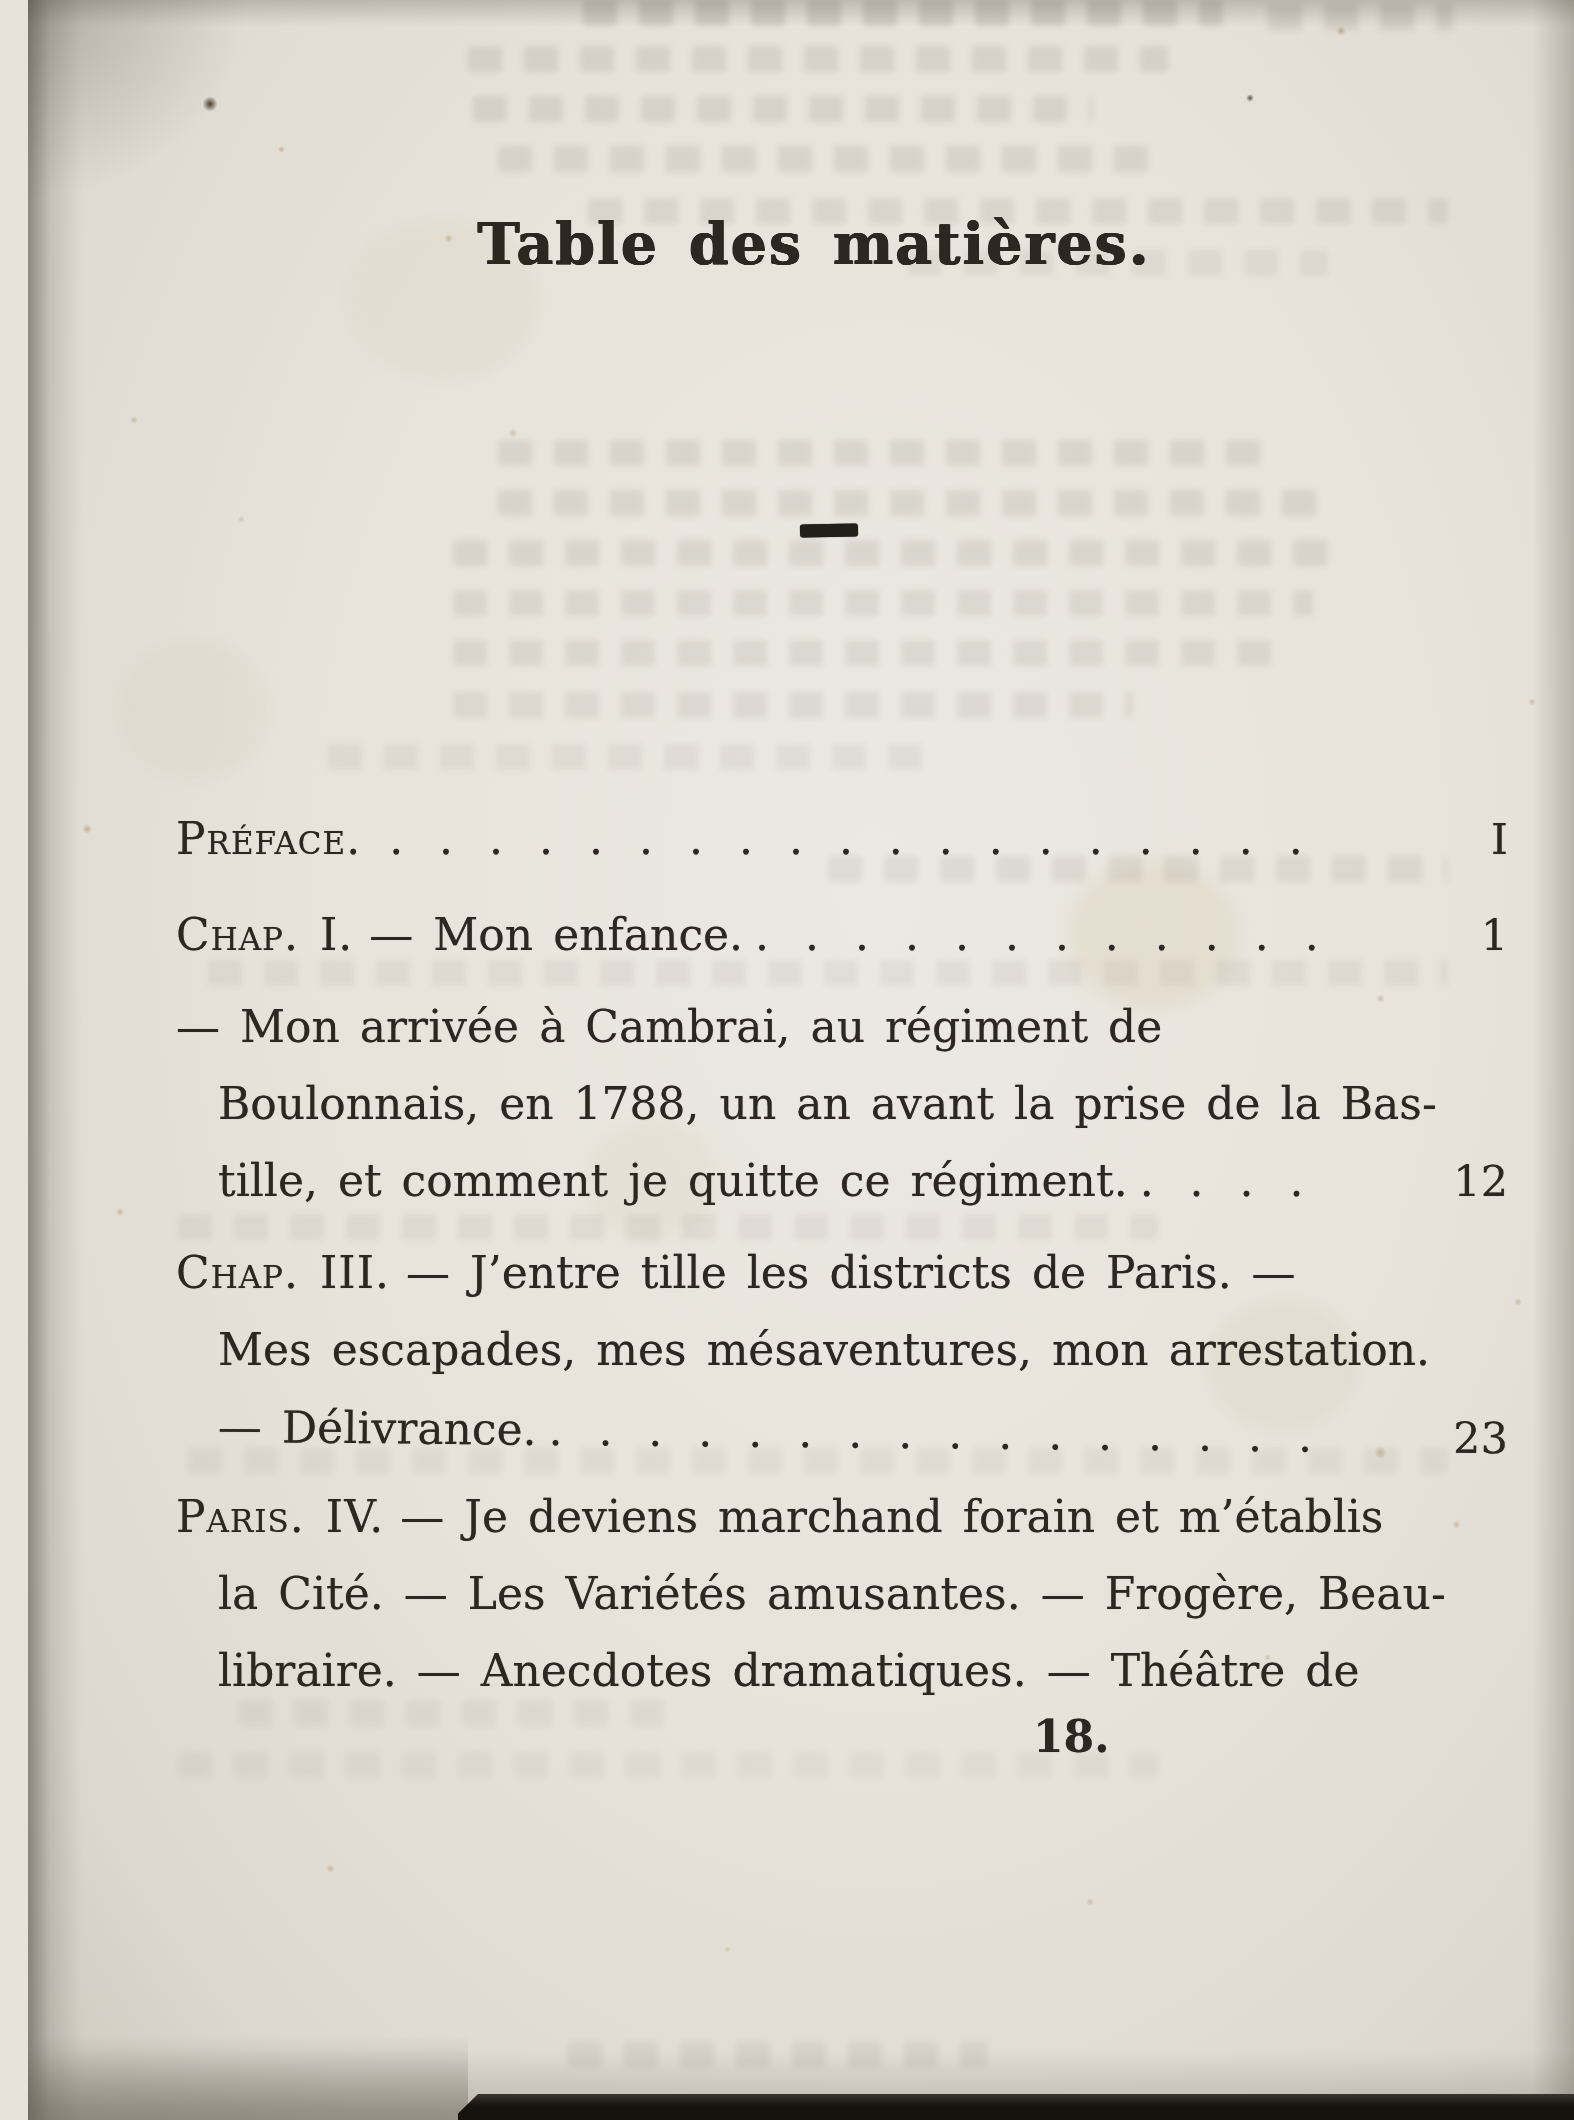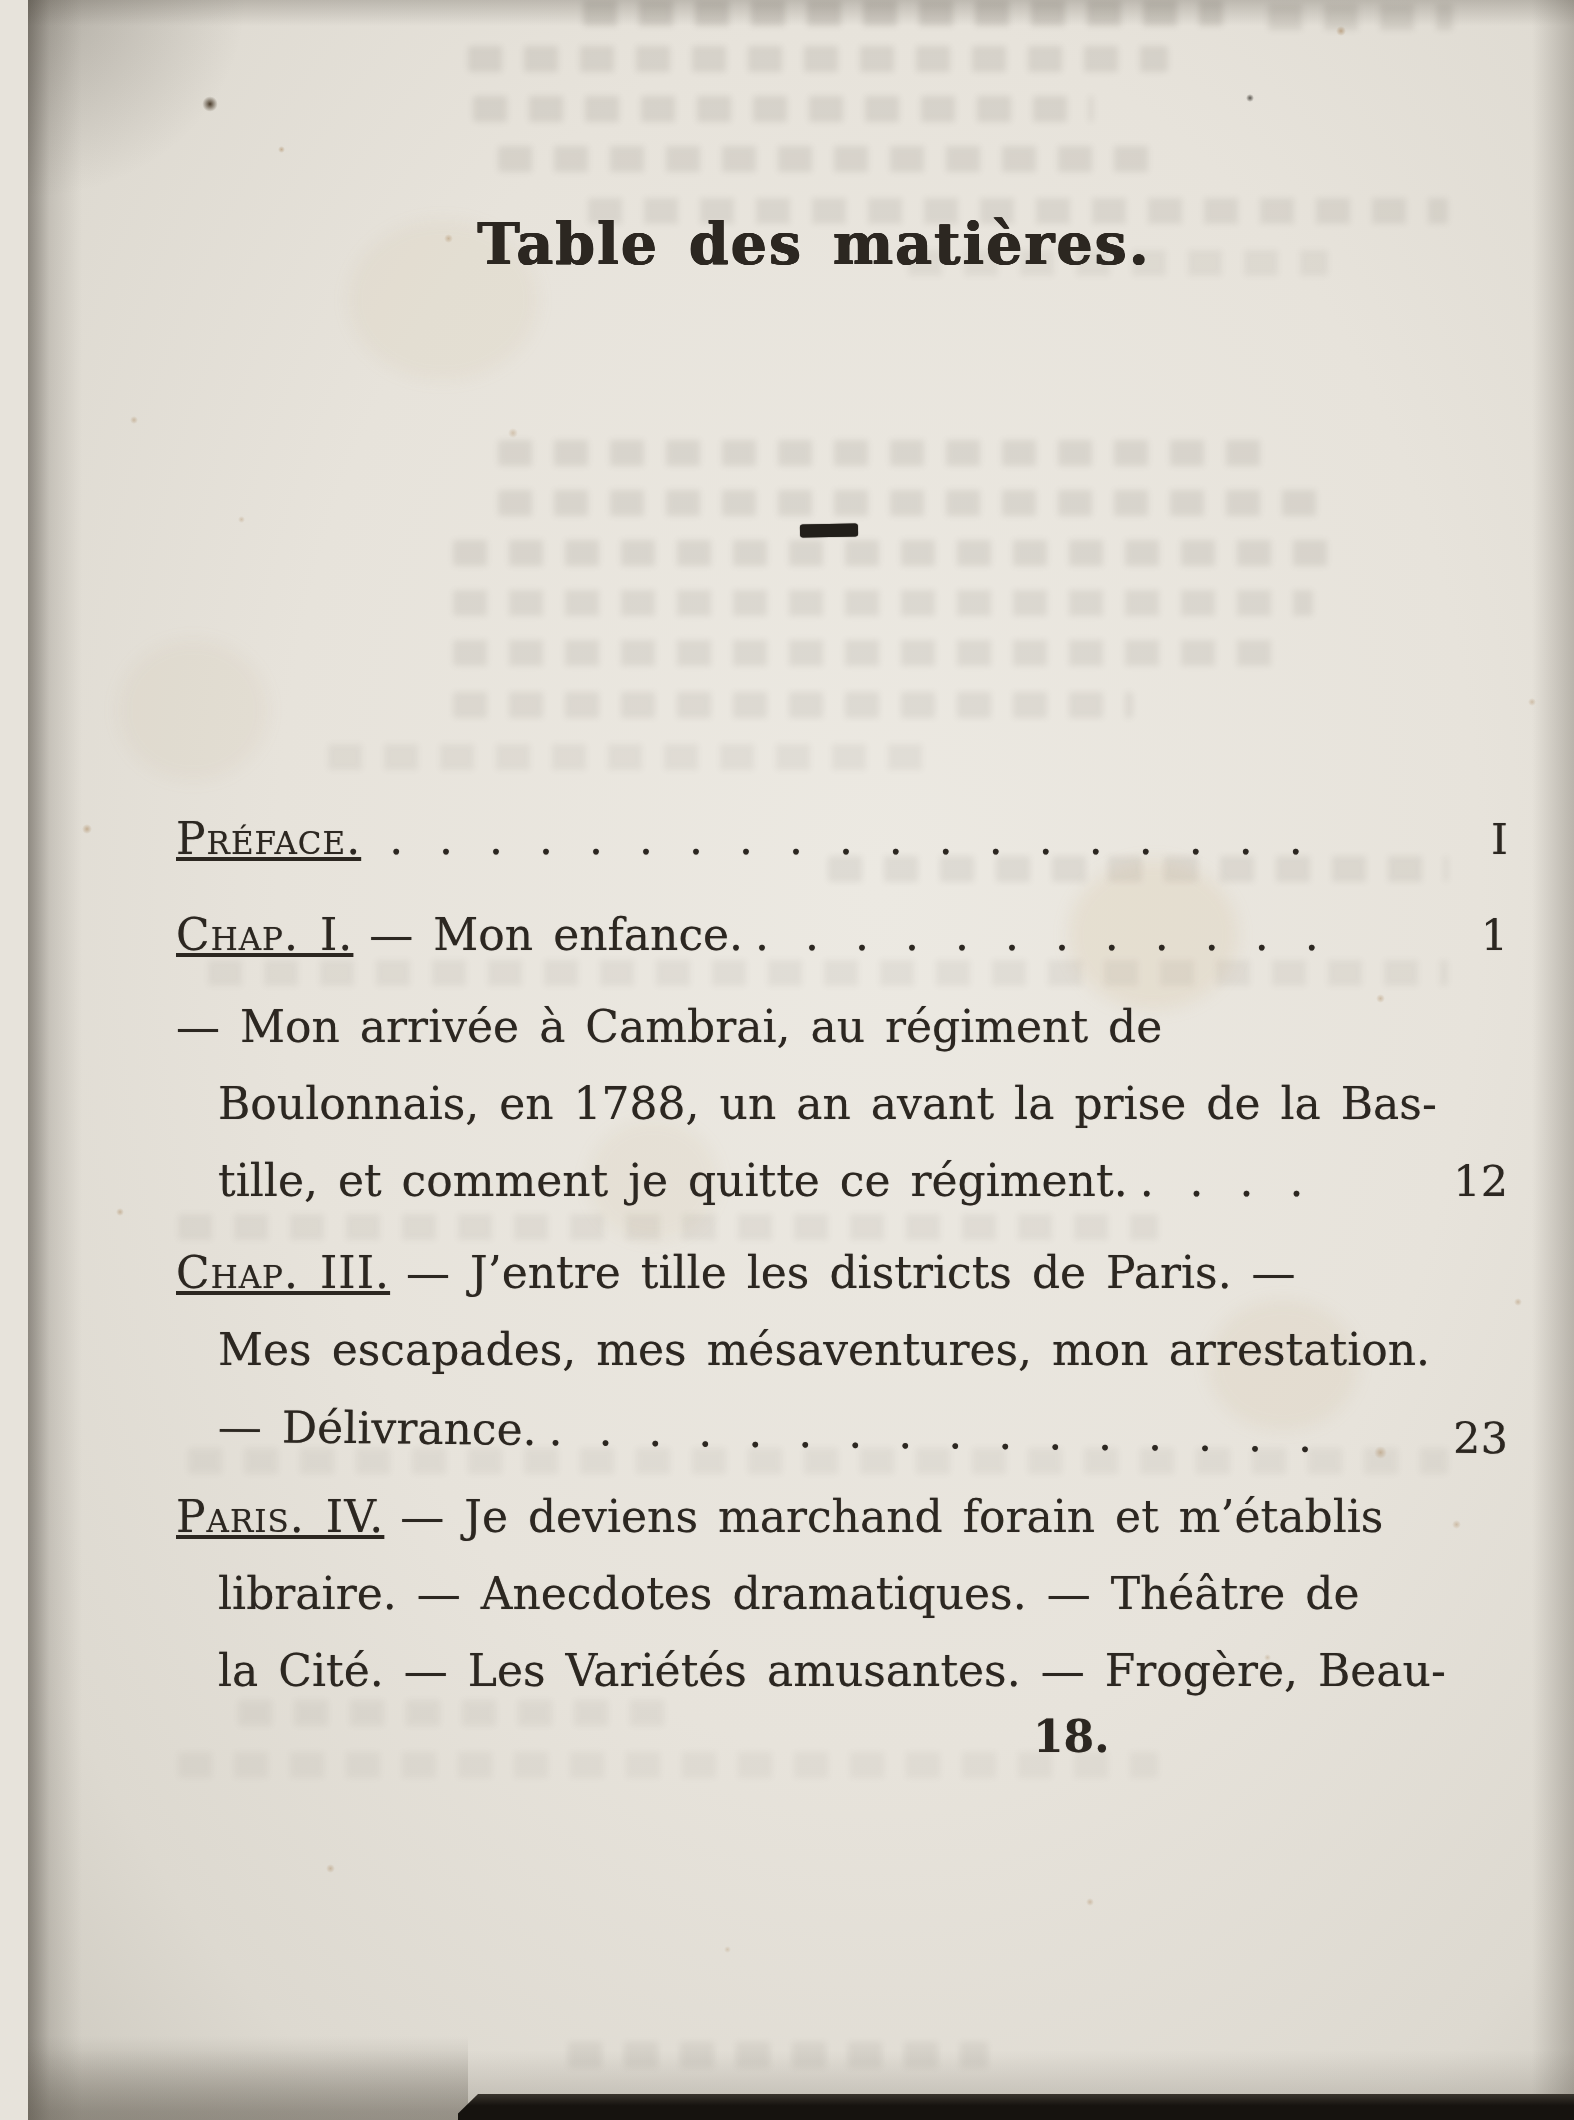--- a/index.html
+++ b/index.html
@@ -49,21 +49,21 @@
     text-shadow:.6px 0 0 currentColor, -.6px 0 0 currentColor, 0 .4px 0 currentColor;
   }
   .divider{position:absolute;top:524px;left:624px;width:58px;height:13px;
     background:#221f1a;border-radius:3px;transform:rotate(-1.2deg);
     box-shadow:0 0 1px #221f1a;}
   .entry{position:absolute;left:0;right:0;}
   .line{display:flex;align-items:baseline;height:77px;line-height:77px;
     font-size:44px;white-space:nowrap;word-spacing:6px;
     text-shadow:0 0 .7px rgba(44,39,33,.55);}
   .ind{margin-left:42px;}
-  .chap{font-variant-caps:small-caps;letter-spacing:1px;margin-right:16px;text-decoration:underline;}
+  .chap{font-variant-caps:small-caps;letter-spacing:1px;margin-right:16px;}
   .txt{}
   .leader{flex:1 1 0;min-width:0;overflow:hidden;white-space:nowrap;
     word-spacing:22px;margin:0 110px 0 12px;}
   .pagenum{width:72px;text-align:right;font-size:43px;}
   .tilt{transform:rotate(.5deg);transform-origin:left center;}
   .signature{position:absolute;top:1698px;left:1005px;font-size:44px;font-weight:bold;
     color:#2c2721;height:77px;line-height:77px;
     text-shadow:0 0 .7px rgba(44,39,33,.5);}
 </style>
 </head>
@@ -171,24 +171,24 @@
         <span class="pagenum">23</span>
       </div>
     </div>
 
     <div class="entry" style="top:1478px">
       <div class="line">
         <span class="chap">Paris. IV.</span>
         <span class="txt">— Je deviens marchand forain et m’établis</span>
       </div>
       <div class="line ind">
+        <span class="txt">la Cité. — Les Variétés amusantes. — Frogère, Beau-</span>
+      </div>
+      <div class="line ind">
         <span class="txt">libraire. — Anecdotes dramatiques. — Théâtre de</span>
-      </div>
-      <div class="line ind">
-        <span class="txt">la Cité. — Les Variétés amusantes. — Frogère, Beau-</span>
       </div>
     </div>
 
   </div>
 
   <div class="signature">18.</div>
 
   <div class="corner-tl"></div>
   <div class="edge-left"></div>
   <div class="edge-right"></div>

